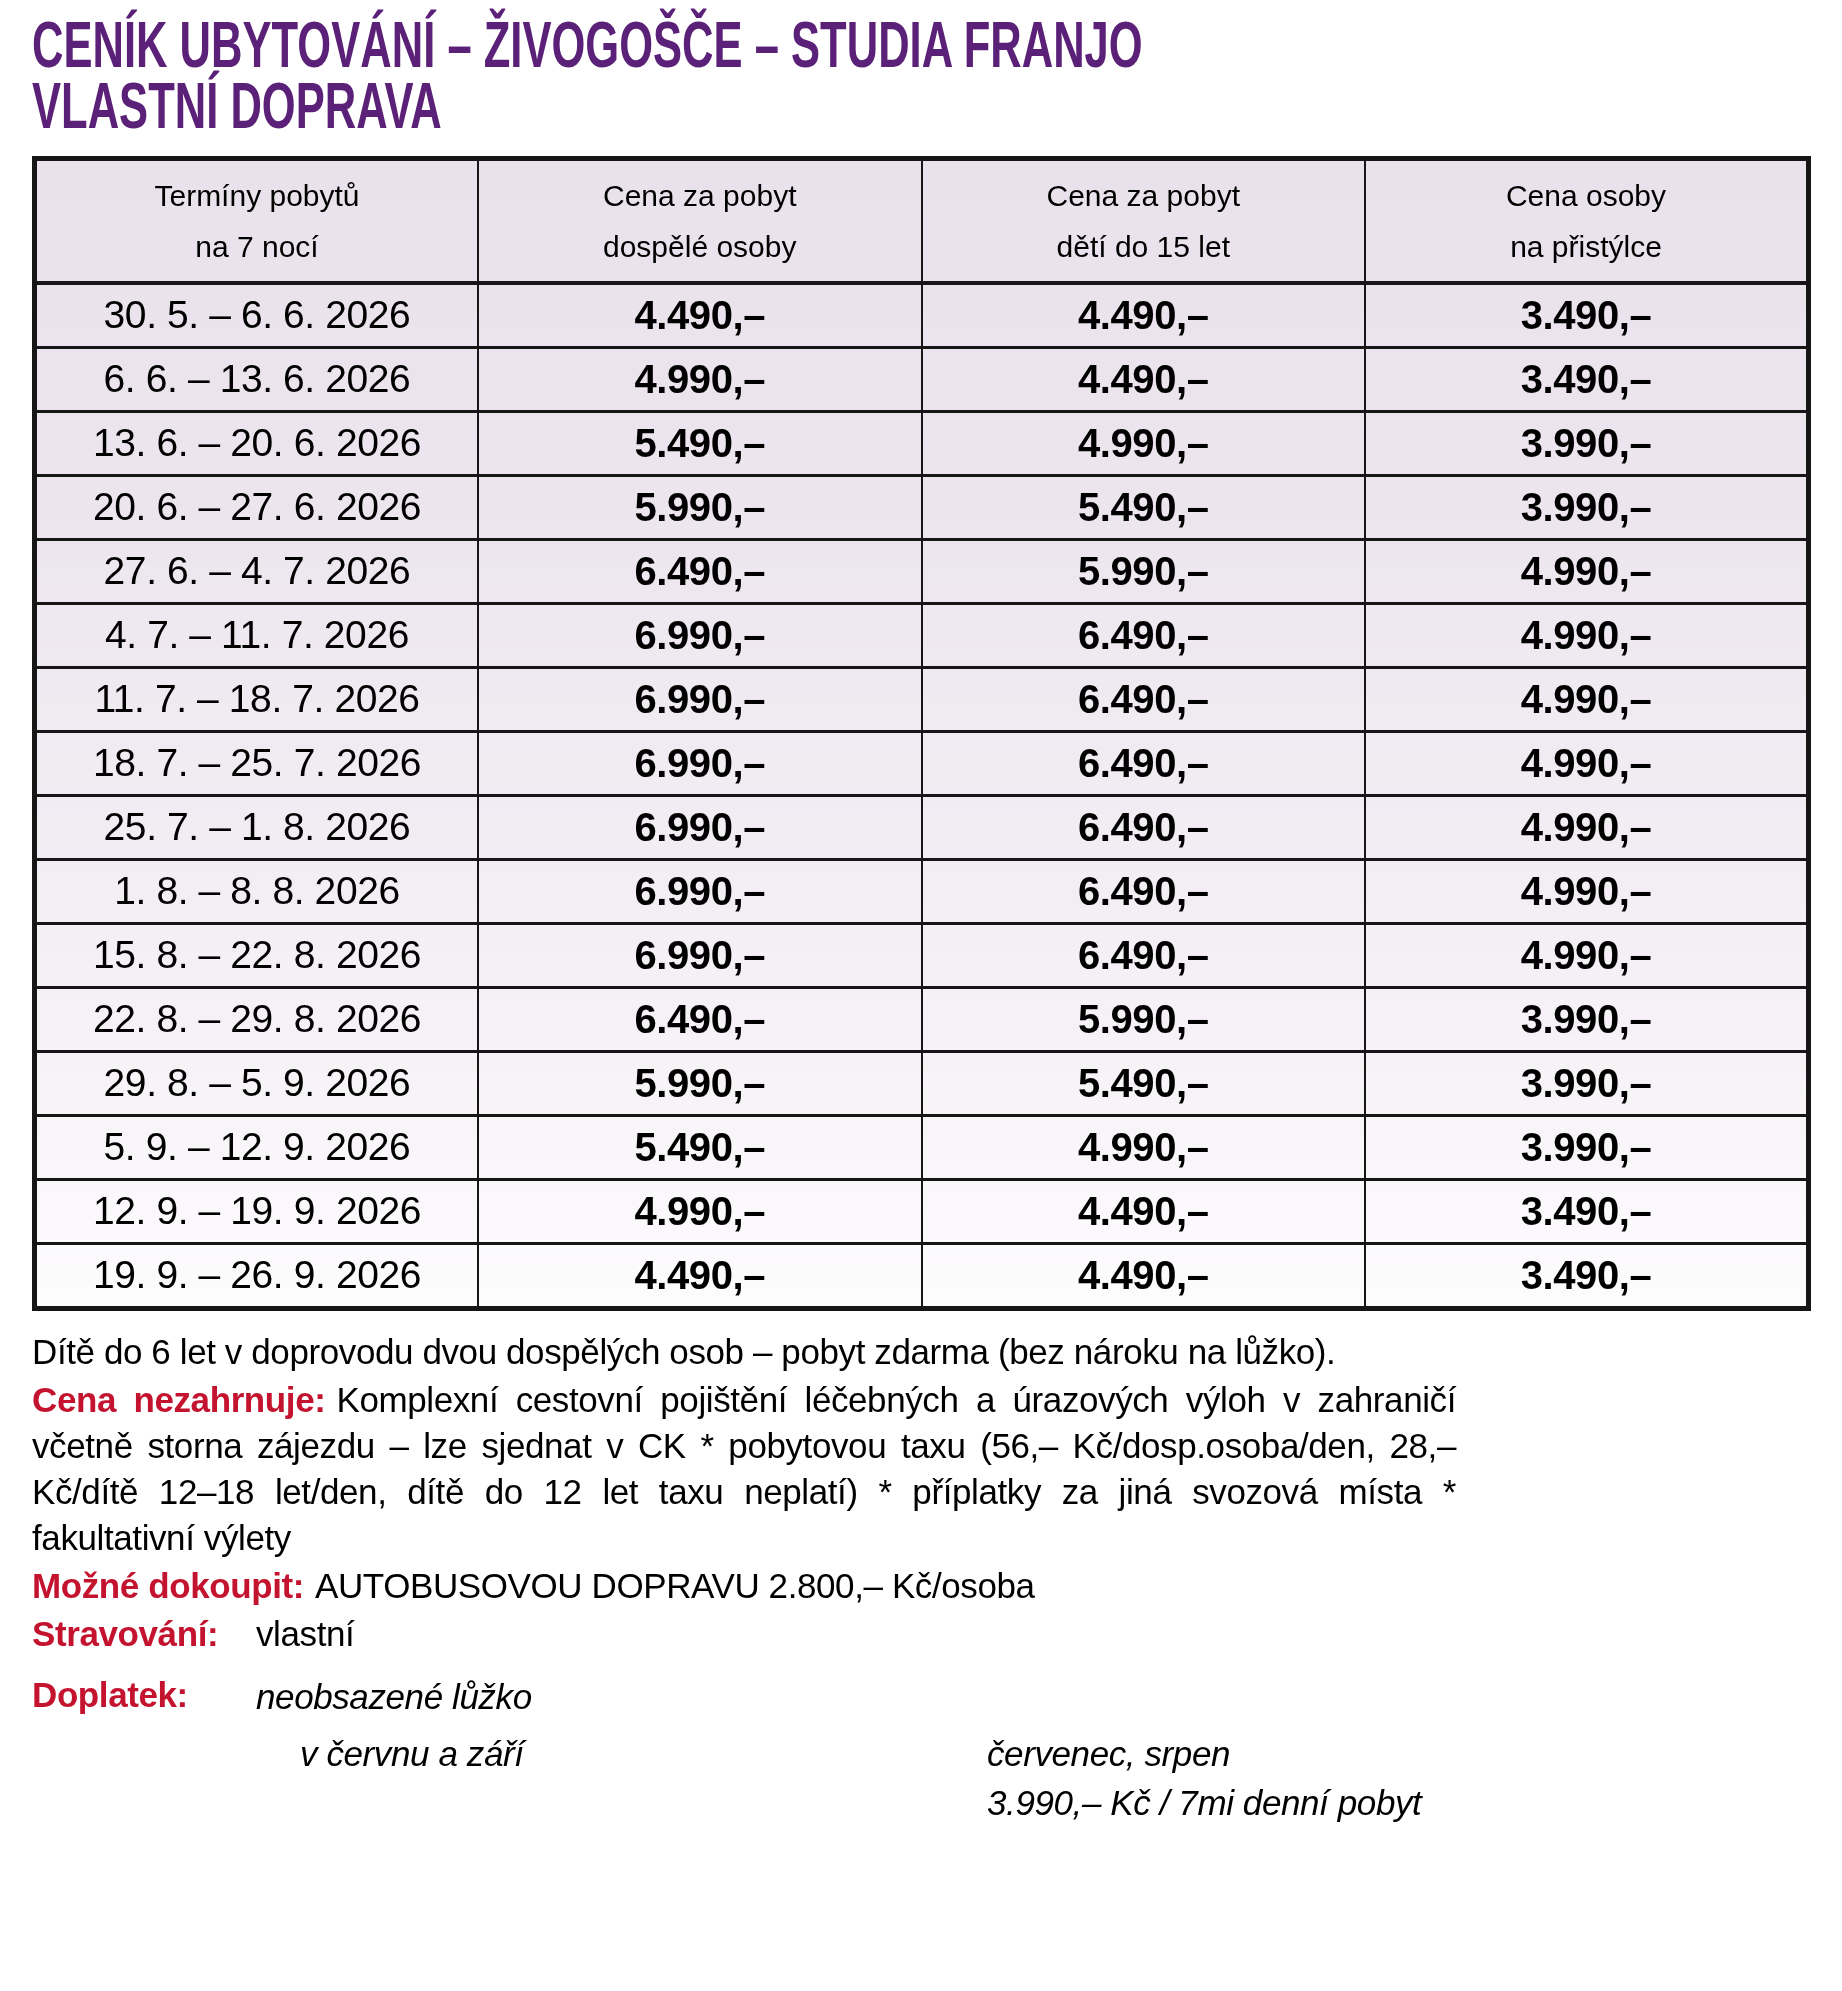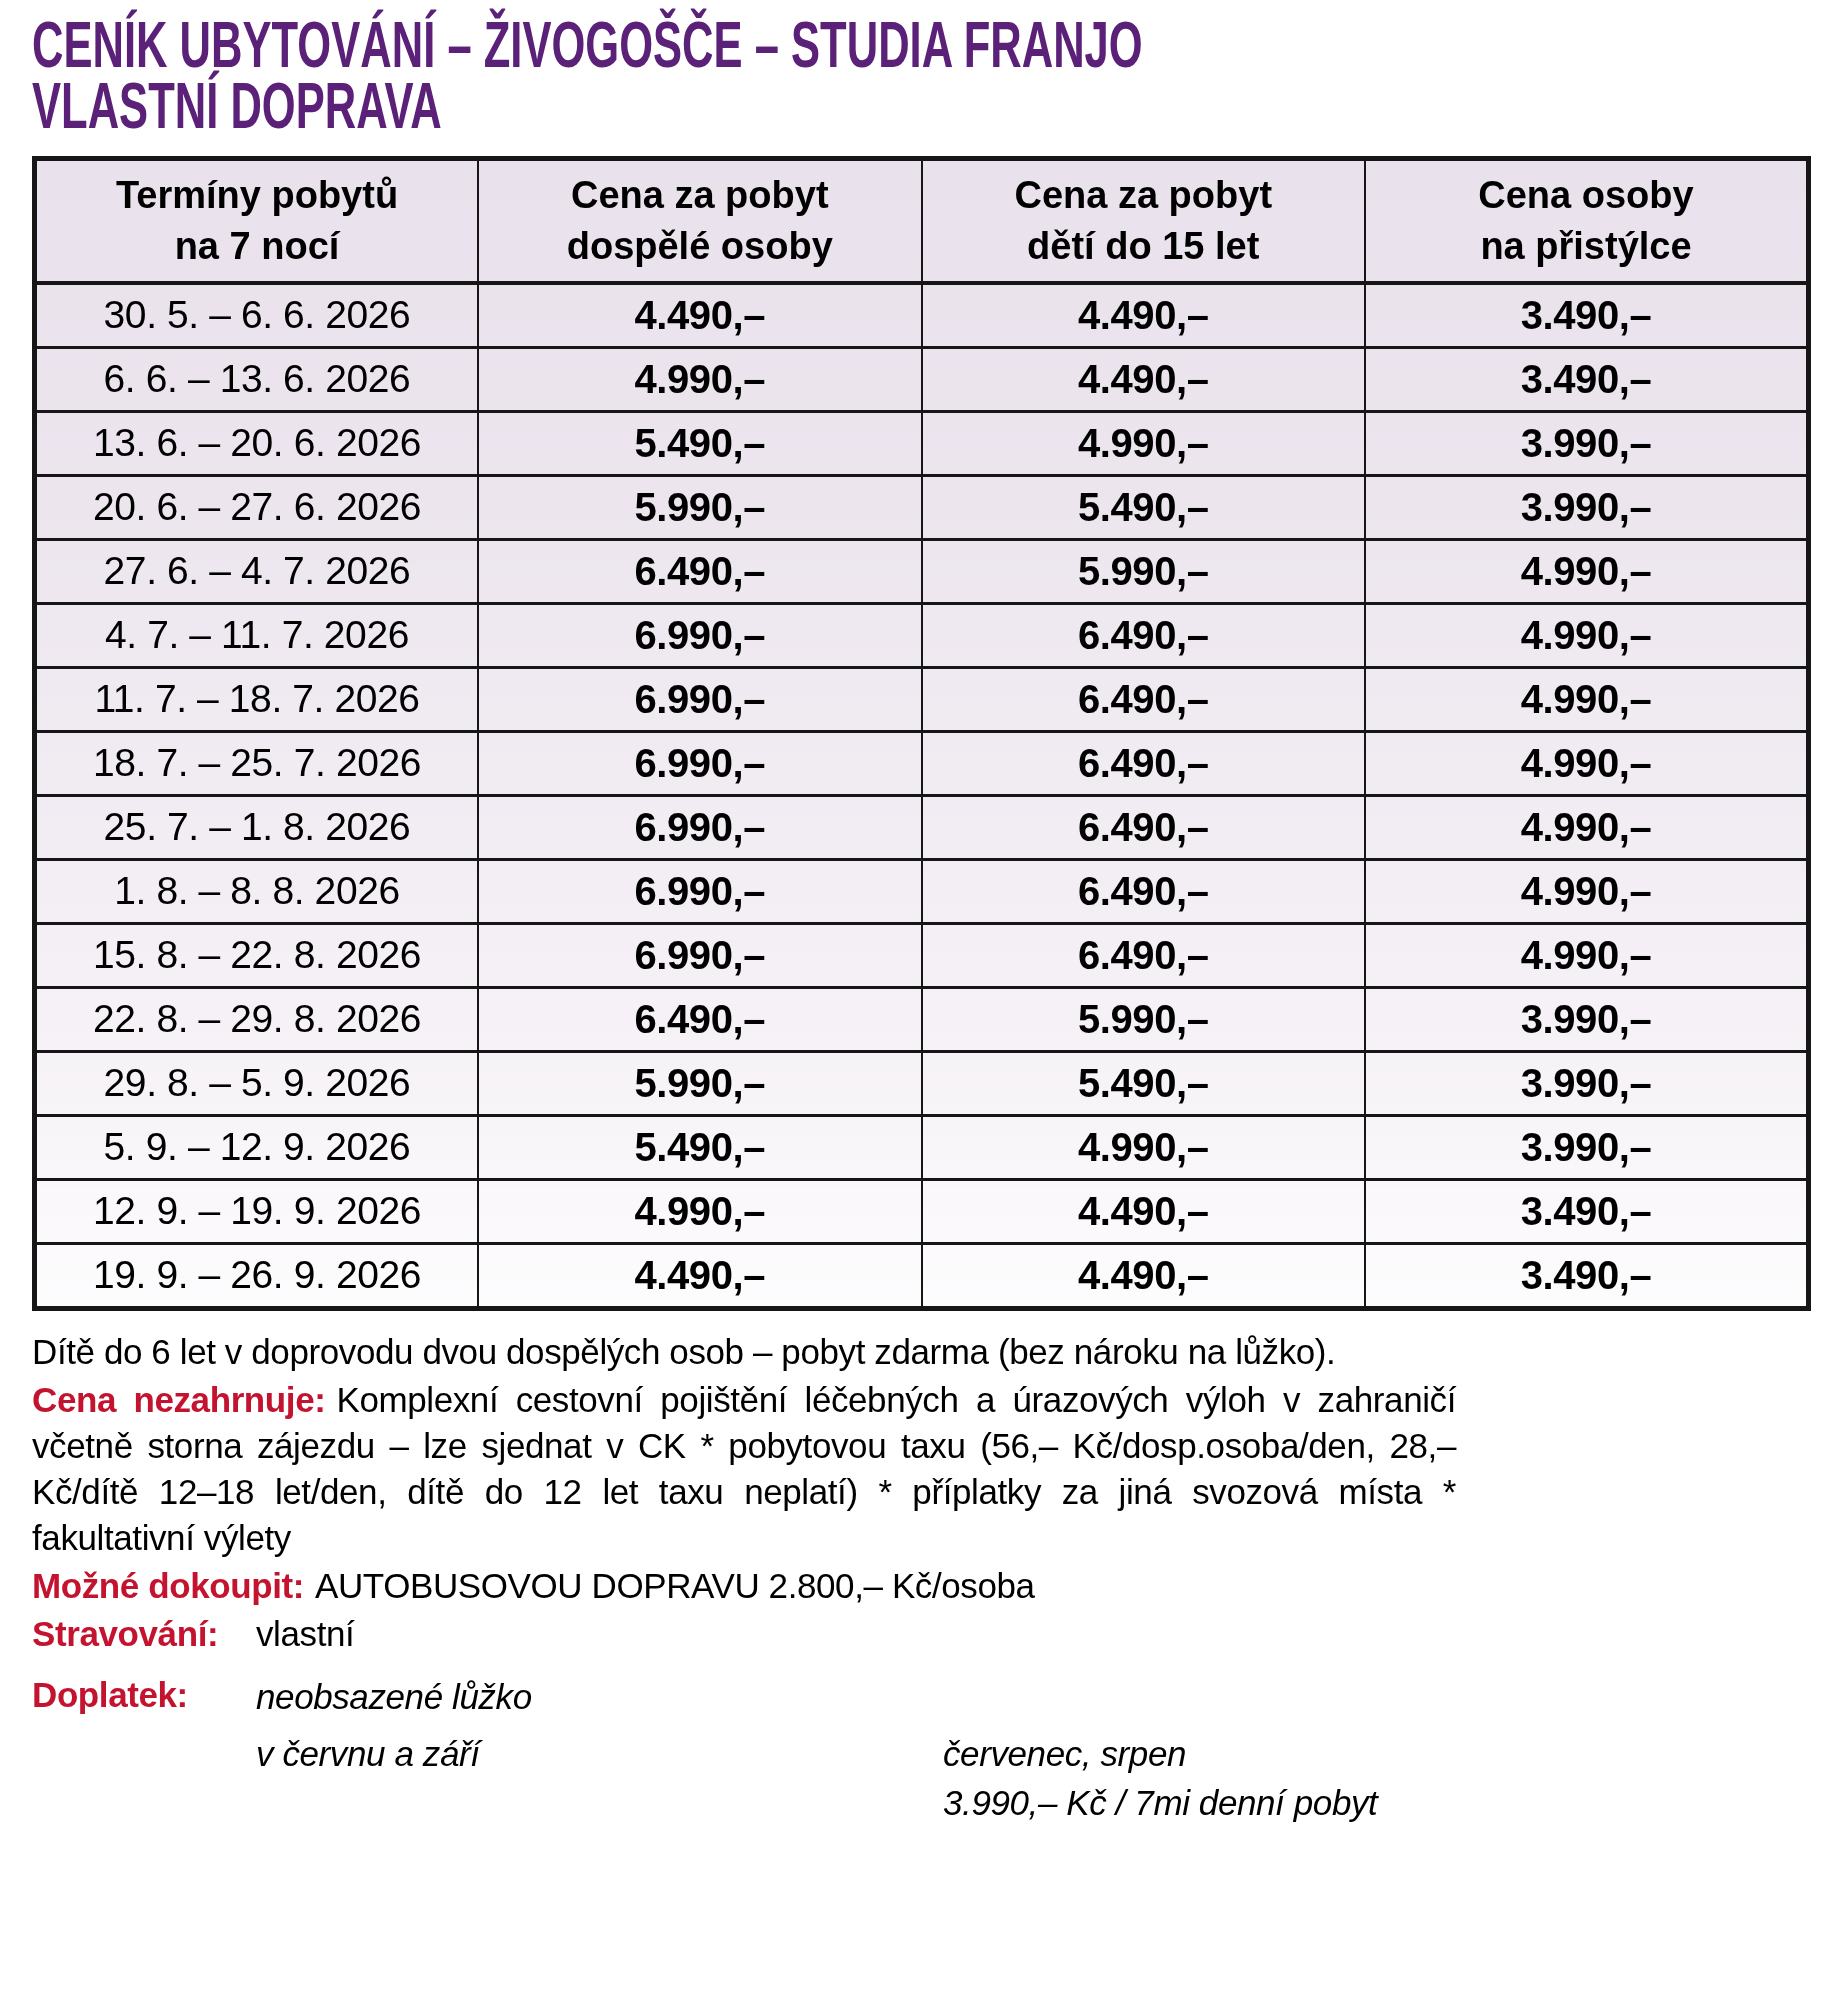--- a/index.html
+++ b/index.html
@@ -42,22 +42,22 @@
   }
   table.prices th, table.prices td {
     border: 2.5px solid #161616;
     text-align: center;
     vertical-align: middle;
     padding: 0 5px;
     overflow: hidden;
   }
   table.prices th {
     height: 120px;
-    font-size: 38px;
-    font-weight: bold;
+    font-size: 30px;
+    font-weight: normal;
     line-height: 51px;
     border-bottom-width: 4.2px;
   }
   table.prices th span { display: block; }
   table.prices td {
     height: 61px;
     border-top-width: 3.4px;
     border-bottom-width: 3.4px;
     font-size: 39px;
     letter-spacing: -0.4px;
@@ -85,21 +85,21 @@
   }
   .inline-row { display: flex; text-align: left; }
   .inline-row .lbl { flex: none; }
   .label-col { flex: none; min-width: 213px; }
 
   .surcharge { display: flex; margin-top: 15px; }
   .surcharge-body { line-height: 49px; font-style: italic; }
   .surcharge-body .s-item { margin-bottom: 8.4px; }
   .surcharge-cols { display: flex; }
   .scol { display: flex; flex-direction: column; }
-  .scol.first { width: 687px; flex: none; }
+  .scol.first { width: 687px; flex: none; margin-left: 44px; }
 </style>
 </head>
 <body>
 
 <div class="page">
 
   <h1 class="title">
     <span>CENÍK UBYTOVÁNÍ – ŽIVOGOŠČE – STUDIA FRANJO</span>
     <span>VLASTNÍ DOPRAVA</span>
   </h1>

